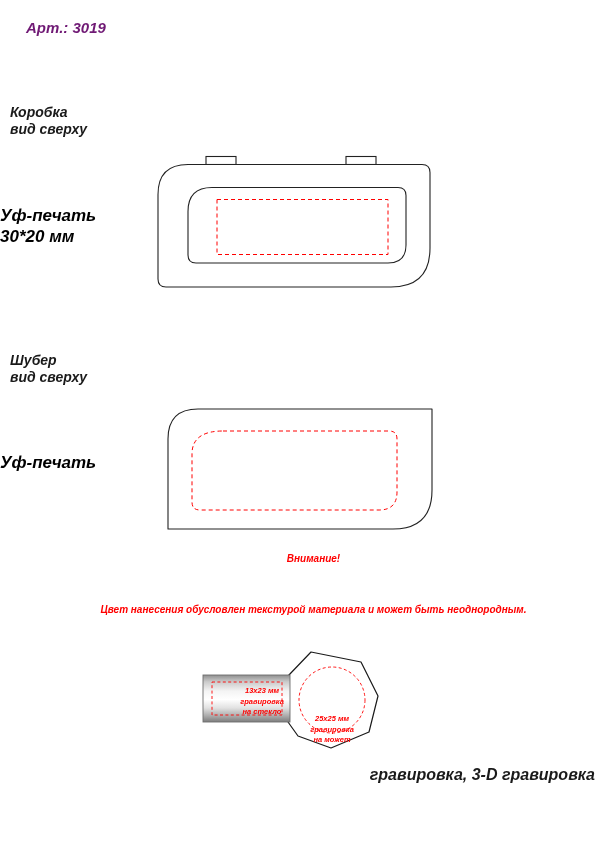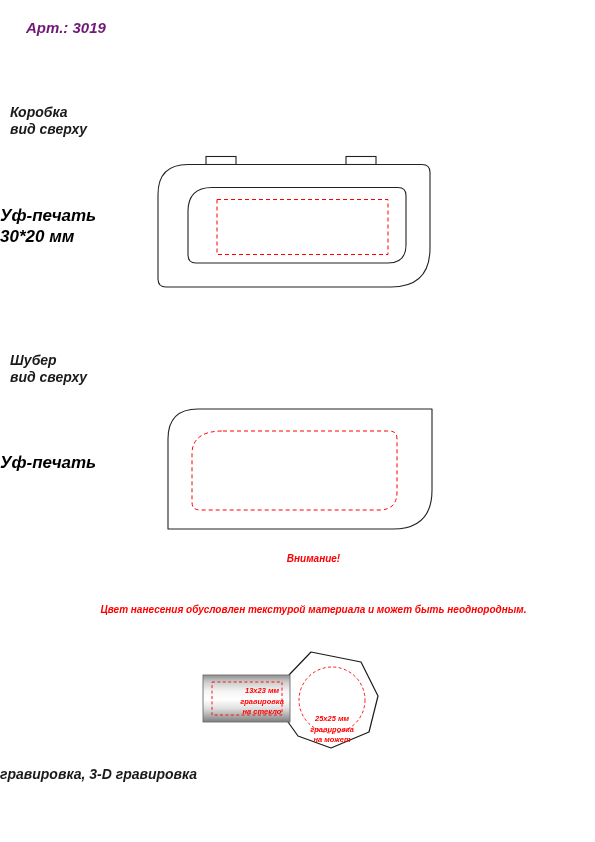--- a/index.html
+++ b/index.html
@@ -78,24 +78,24 @@
   }
   #warning .w1 { font-size: 10px; line-height: 15px; display: block; }
   #warning .w2 { font-size: 10px; line-height: 16px; display: block; margin-top: 36px; }
 
   
   #flash-engraving-label {
     position: absolute;
     left: 0;
     top: 766px;
     width: 595px;
-    text-align: left;
-    font-style: italic;
-    font-weight: bold;
-    font-size: 14px;
+    text-align: right;
+    font-style: italic;
+    font-weight: bold;
+    font-size: 16px;
     color: #1a1a1a;
   }
 
   .eng-text {
     position: absolute;
     text-align: center;
     color: #ff0000;
     font-style: italic;
     font-weight: bold;
     font-size: 7.5px;

